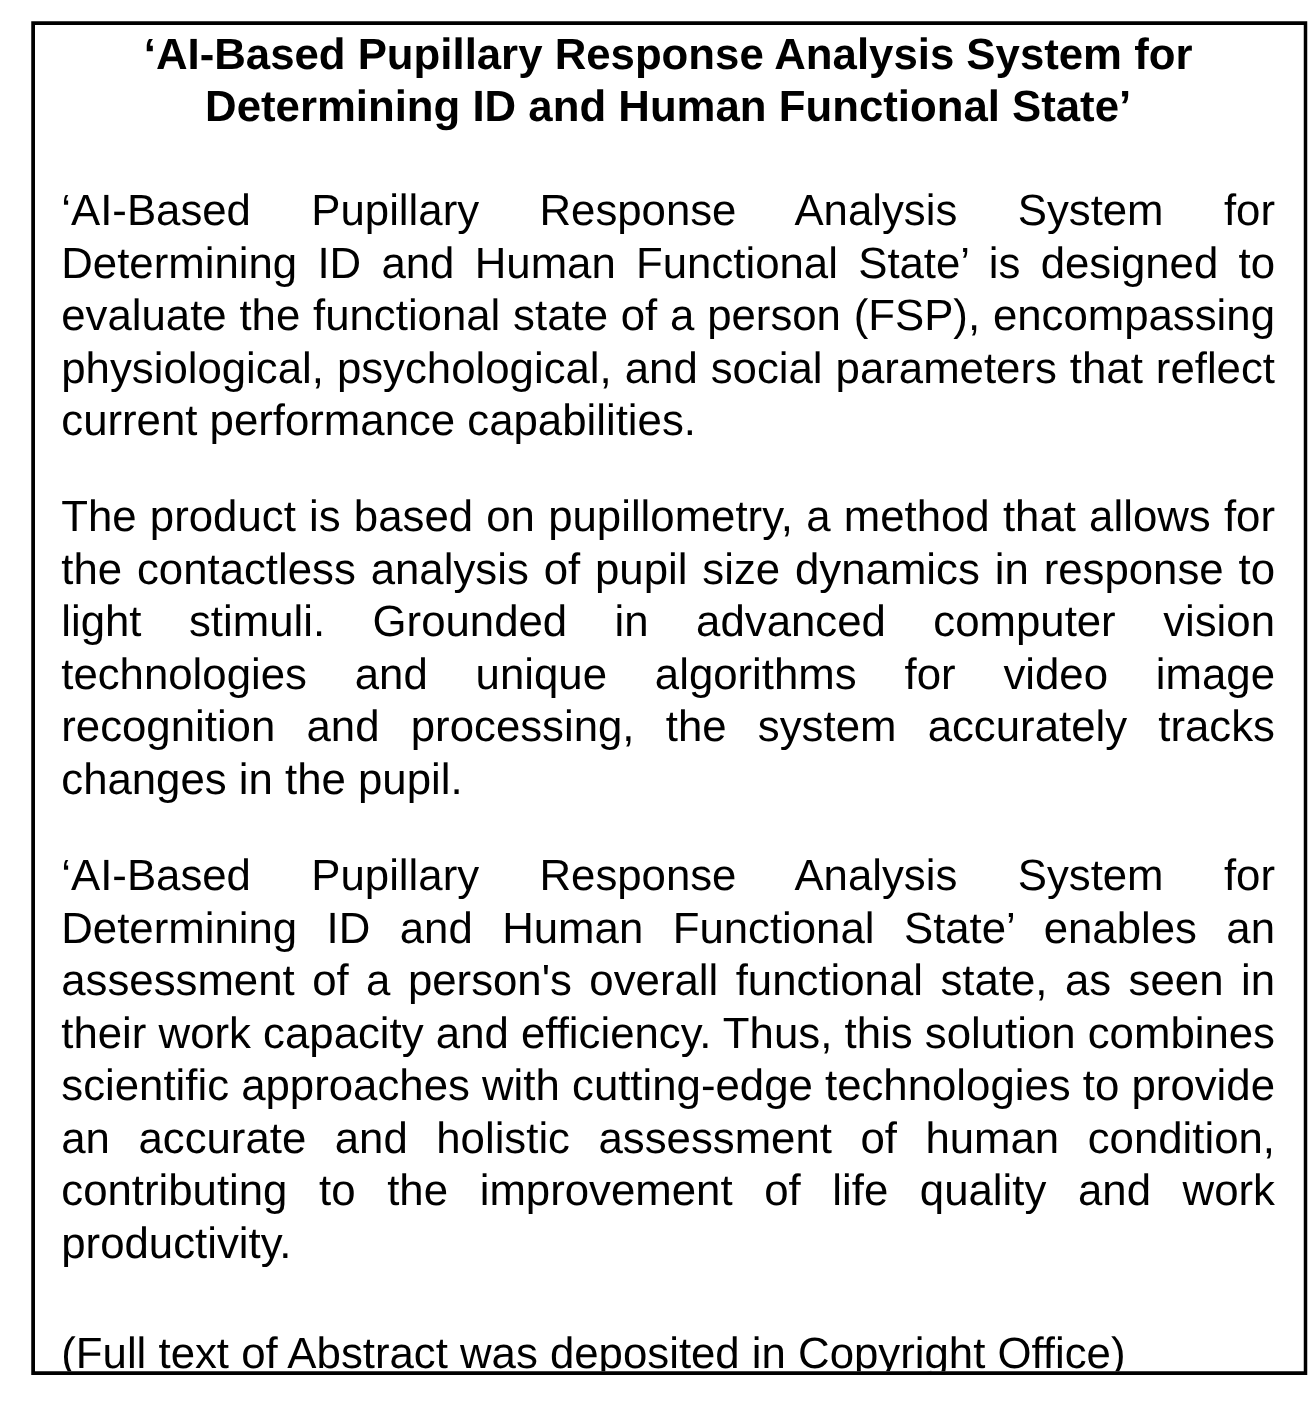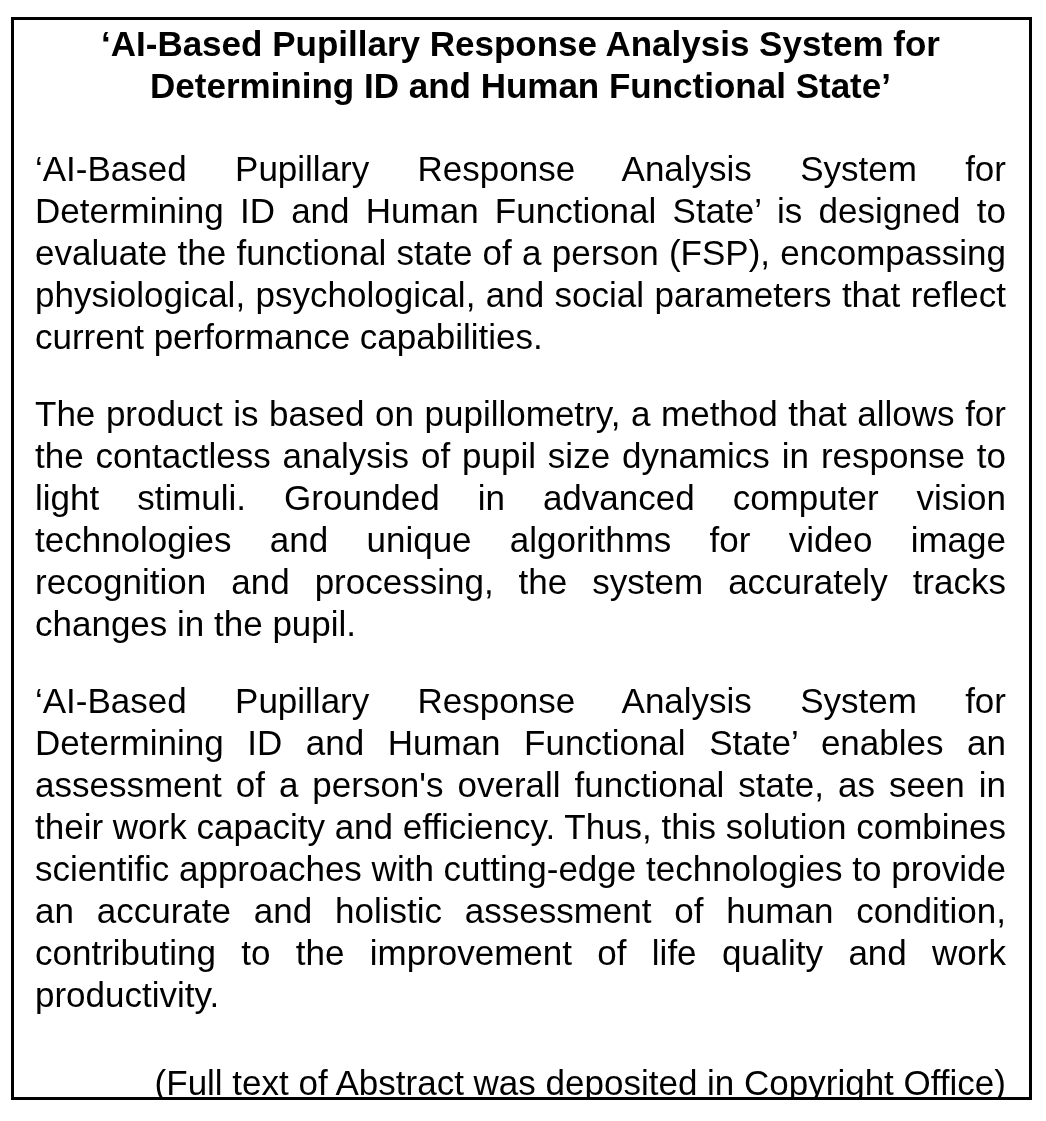--- a/index.html
+++ b/index.html
@@ -9,21 +9,21 @@
   }
   body {
     position: relative;
     width: 1046px;
     height: 1121px;
     font-family: "Liberation Sans", sans-serif;
     color: #000000;
   }
   .doc-frame {
     position: absolute;
-    left: 11px;
+    left: 25px;
     top: 17px;
     width: 1021px;
     height: 1083px;
     box-sizing: border-box;
     border: 3px solid #000000;
     background: #ffffff;
     padding: 3px 23px 0 21px;
     overflow: hidden;
   }
   .doc-title {
@@ -40,21 +40,21 @@
     text-align: justify;
     text-justify: inter-word;
   }
   .doc-para.first {
     margin-top: 41px;
   }
   .doc-footer-note {
     margin: 46px 0 15px 0;
     font-size: 35px;
     line-height: 42px;
-    text-align: right;
+    text-align: left;
   }
 </style>
 </head>
 <body>
 
 <div class="doc-frame">
   <h1 class="doc-title">‘AI-Based Pupillary Response Analysis System for Determining ID and Human Functional State’</h1>
 
   <p class="doc-para first">‘AI-Based Pupillary Response Analysis System for Determining ID and Human Functional State’ is designed to evaluate the functional state of a person (FSP), encompassing physiological, psychological, and social parameters that reflect current performance capabilities.</p>
 

